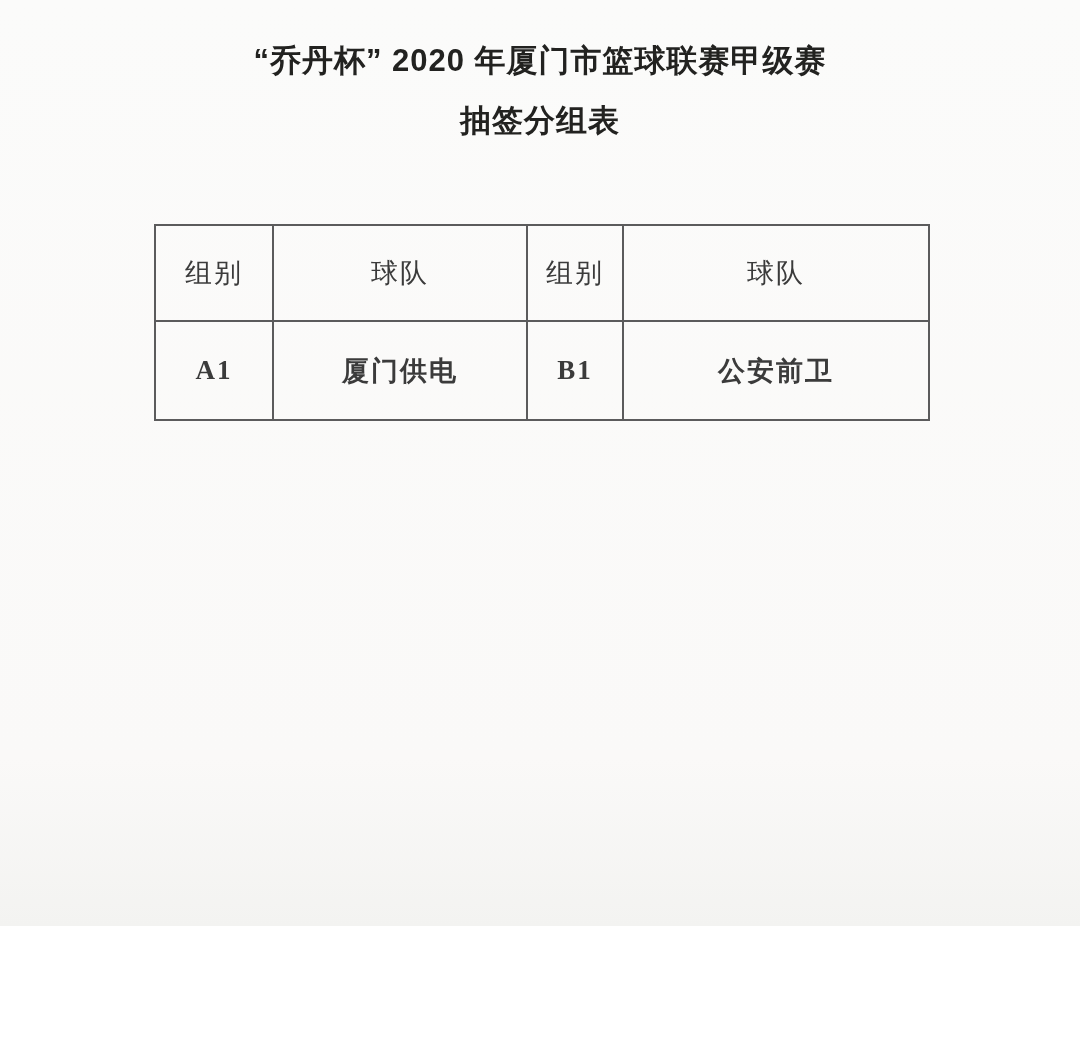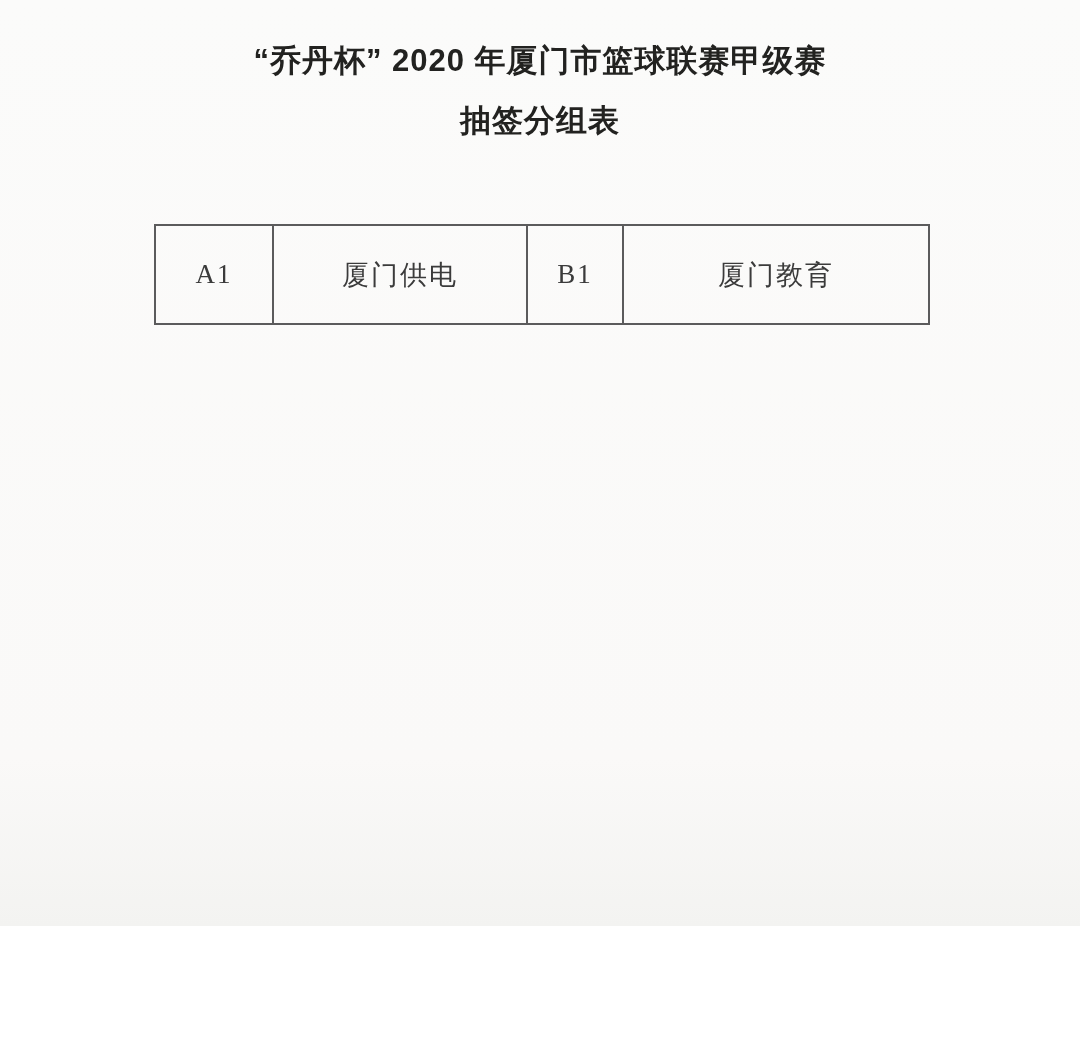--- a/index.html
+++ b/index.html
@@ -45,21 +45,21 @@
     text-align: center;
     vertical-align: middle;
     font-weight: normal;
     font-size: 27px;
     color: #3b3b3b;
     letter-spacing: 2px;
     padding: 0;
     overflow: hidden;
   }
   tr.header-row th { height: 94px; }
-  tr.data-row td { height: 97px; }
+  tr.data-row td { height: 97px; font-weight: bold; }
   .group-col-a  { width: 118px; }
   .team-col-a   { width: 254px; }
   .group-col-b  { width: 96px; }
   .team-col-b   { width: 306px; }
 
   
   .watermark {
     position: absolute;
     left: 800px;
     top: 980px;
@@ -87,25 +87,31 @@
   <div class="title-line2">抽签分组表</div>
 
   <table class="draw-table">
     <colgroup>
       <col class="group-col-a">
         <col class="team-col-a">
         <col class="group-col-b">
         <col class="team-col-b">
     </colgroup>
     <tbody>
+      <tr class="header-row">
+        <th>组别</th>
+        <th>球队</th>
+        <th>组别</th>
+        <th>球队</th>
+      </tr>
       <tr class="data-row">
         <td>A1</td>
         <td>厦门供电</td>
         <td>B1</td>
-        <td>厦门教育</td>
+        <td>公安前卫</td>
       </tr>
     </tbody>
   </table>
 
   <div class="watermark">
     <svg class="watermark-icon" width="58" height="50" viewBox="0 0 58 50">
       <g fill="#fbfbf9" stroke="#c5c5c2" stroke-width="2">
         <circle cx="16" cy="16" r="12"></circle>
         <path d="M10 26 l-4 7 l9 -3 z" stroke-width="1.5"></path>
         <circle cx="36" cy="30" r="16"></circle>

